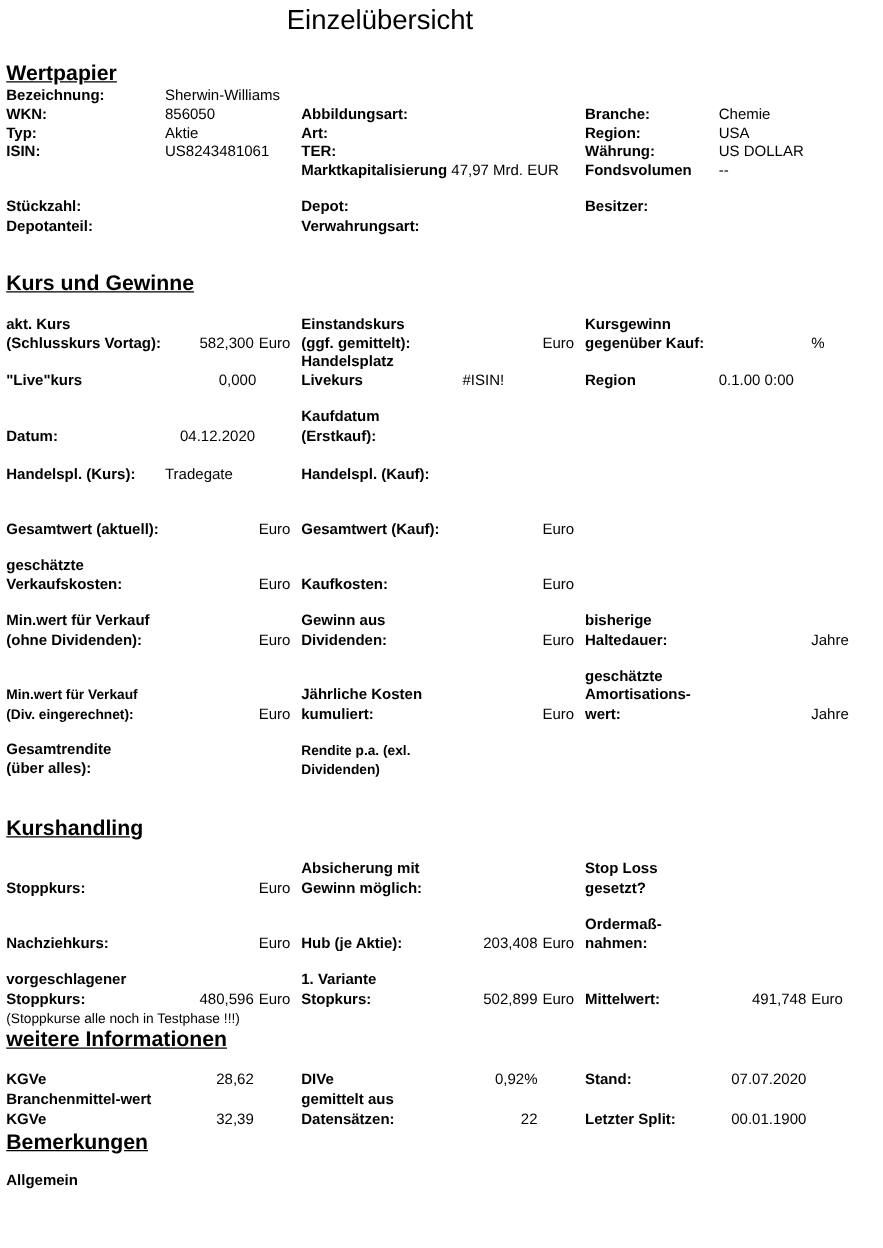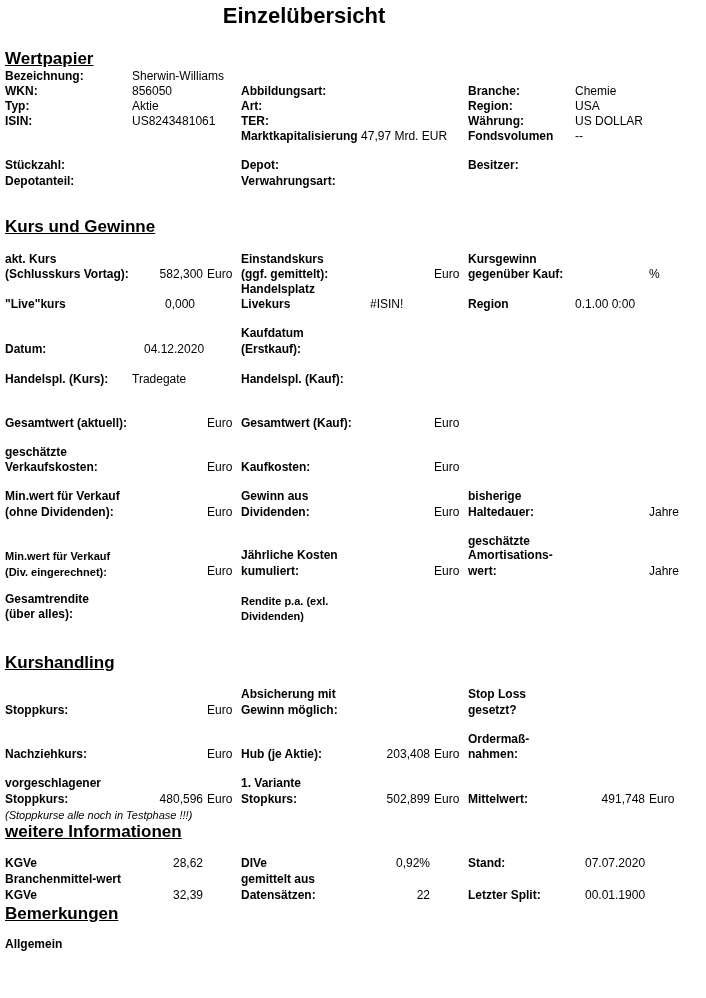--- a/index.html
+++ b/index.html
@@ -3,25 +3,25 @@
 <meta charset="utf-8">
 <style>
   html, body { margin: 0; padding: 0; background: #ffffff; }
   body {
     width: 706px; height: 998px; position: relative; overflow: hidden;
     font-family: "Liberation Sans", sans-serif; color: #000; font-size: 12px;
   }
   .t { position: absolute; white-space: nowrap; line-height: 14px; }
   .b { font-weight: bold; }
   .r { text-align: right; }
-  .i { font-style: italic; }
+  .i { }
   .sm { font-size: 11px; }
   .title {
     position: absolute; left: 0; width: 608px; top: 2px; text-align: center;
-    font-size: 22px; font-weight: bold; line-height: 28px;
+    font-size: 22px; font-weight: normal; line-height: 28px;
   }
   .sec {
     position: absolute; left: 5px; font-size: 17px; font-weight: bold;
     text-decoration: underline; line-height: 20px; white-space: nowrap;
   }
 </style>
 </head>
 <body>
 
 <div class="title">Einzelübersicht</div>
@@ -69,21 +69,21 @@
 <div class="t b" style="left:241px;top:252px">Einstandskurs</div>
 <div class="t b" style="left:241px;top:267px">(ggf. gemittelt):</div>
 <div class="t" style="left:434px;top:267px">Euro</div>
 
 <div class="t b" style="left:468px;top:252px">Kursgewinn</div>
 <div class="t b" style="left:468px;top:267px">gegenüber Kauf:</div>
 <div class="t" style="left:649px;top:267px">%</div>
 
 <div class="t b" style="left:241px;top:282px">Handelsplatz</div>
 <div class="t b" style="left:5px;top:297px">"Live"kurs</div>
-<div class="t r" style="left:112px;width:83px;top:297px">0,000</div>
+<div class="t r" style="left:122px;width:83px;top:297px">0,000</div>
 <div class="t b" style="left:241px;top:297px">Livekurs</div>
 <div class="t" style="left:370px;top:297px">#ISIN!</div>
 <div class="t b" style="left:468px;top:297px">Region</div>
 <div class="t" style="left:575px;top:297px">0.1.00 0:00</div>
 
 <div class="t b" style="left:241px;top:326px">Kaufdatum</div>
 <div class="t b" style="left:5px;top:342px">Datum:</div>
 <div class="t" style="left:144px;top:342px">04.12.2020</div>
 <div class="t b" style="left:241px;top:342px">(Erstkauf):</div>
 

